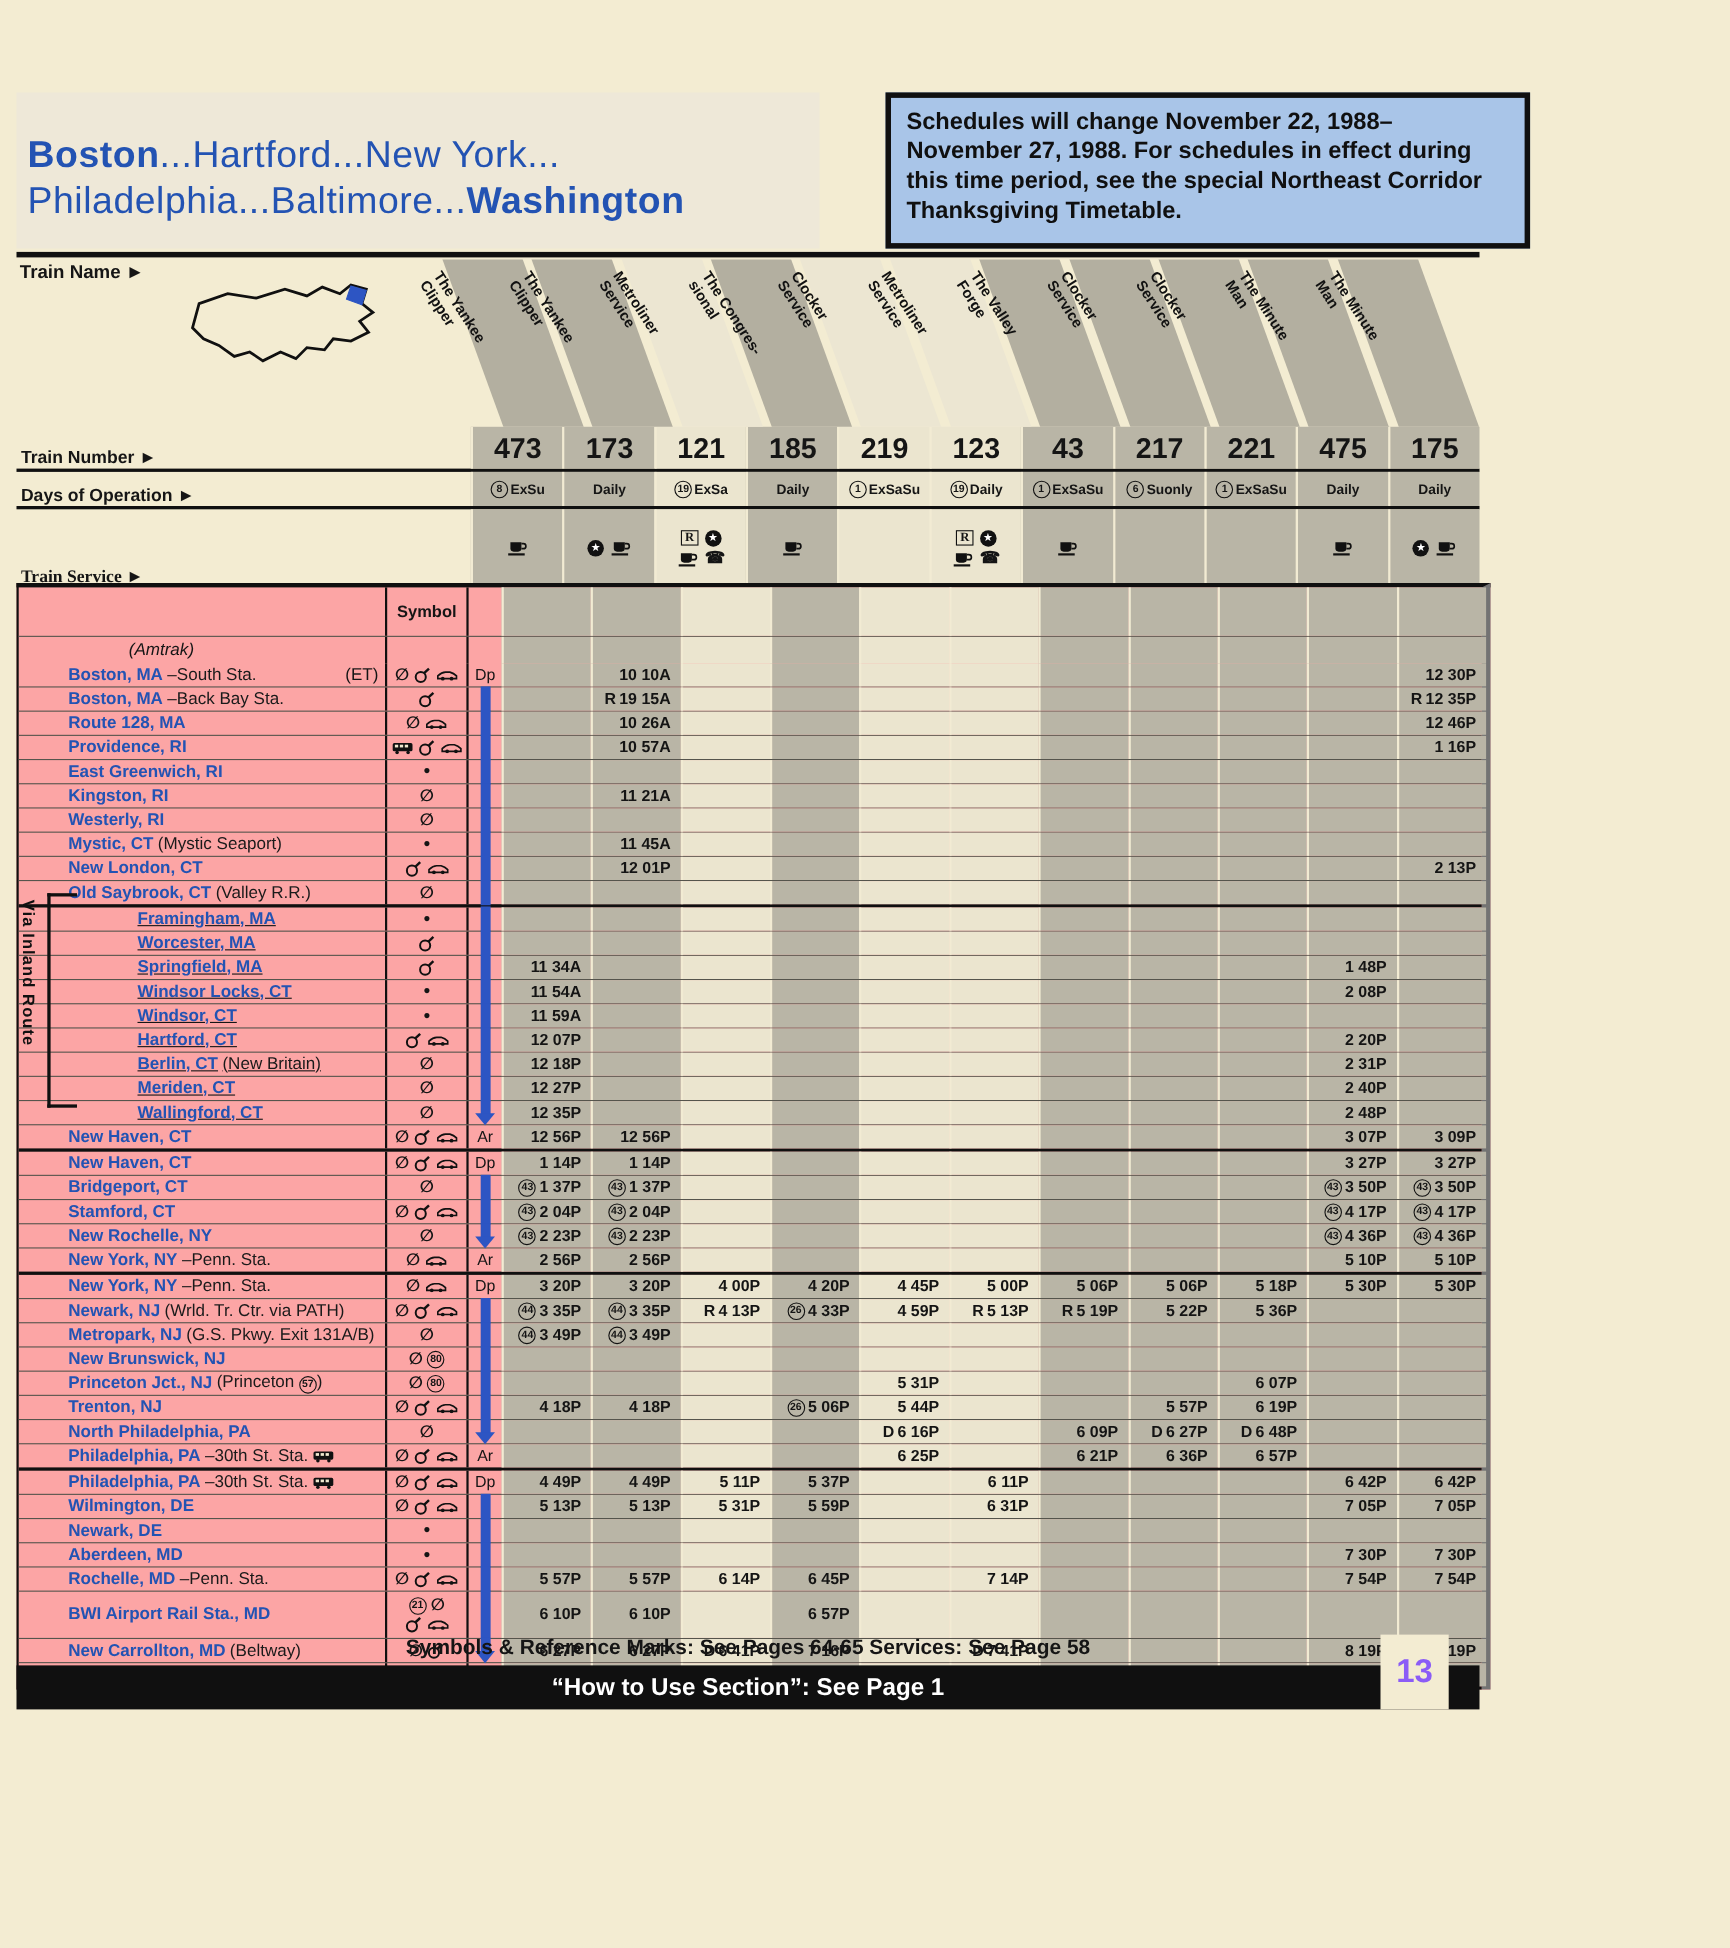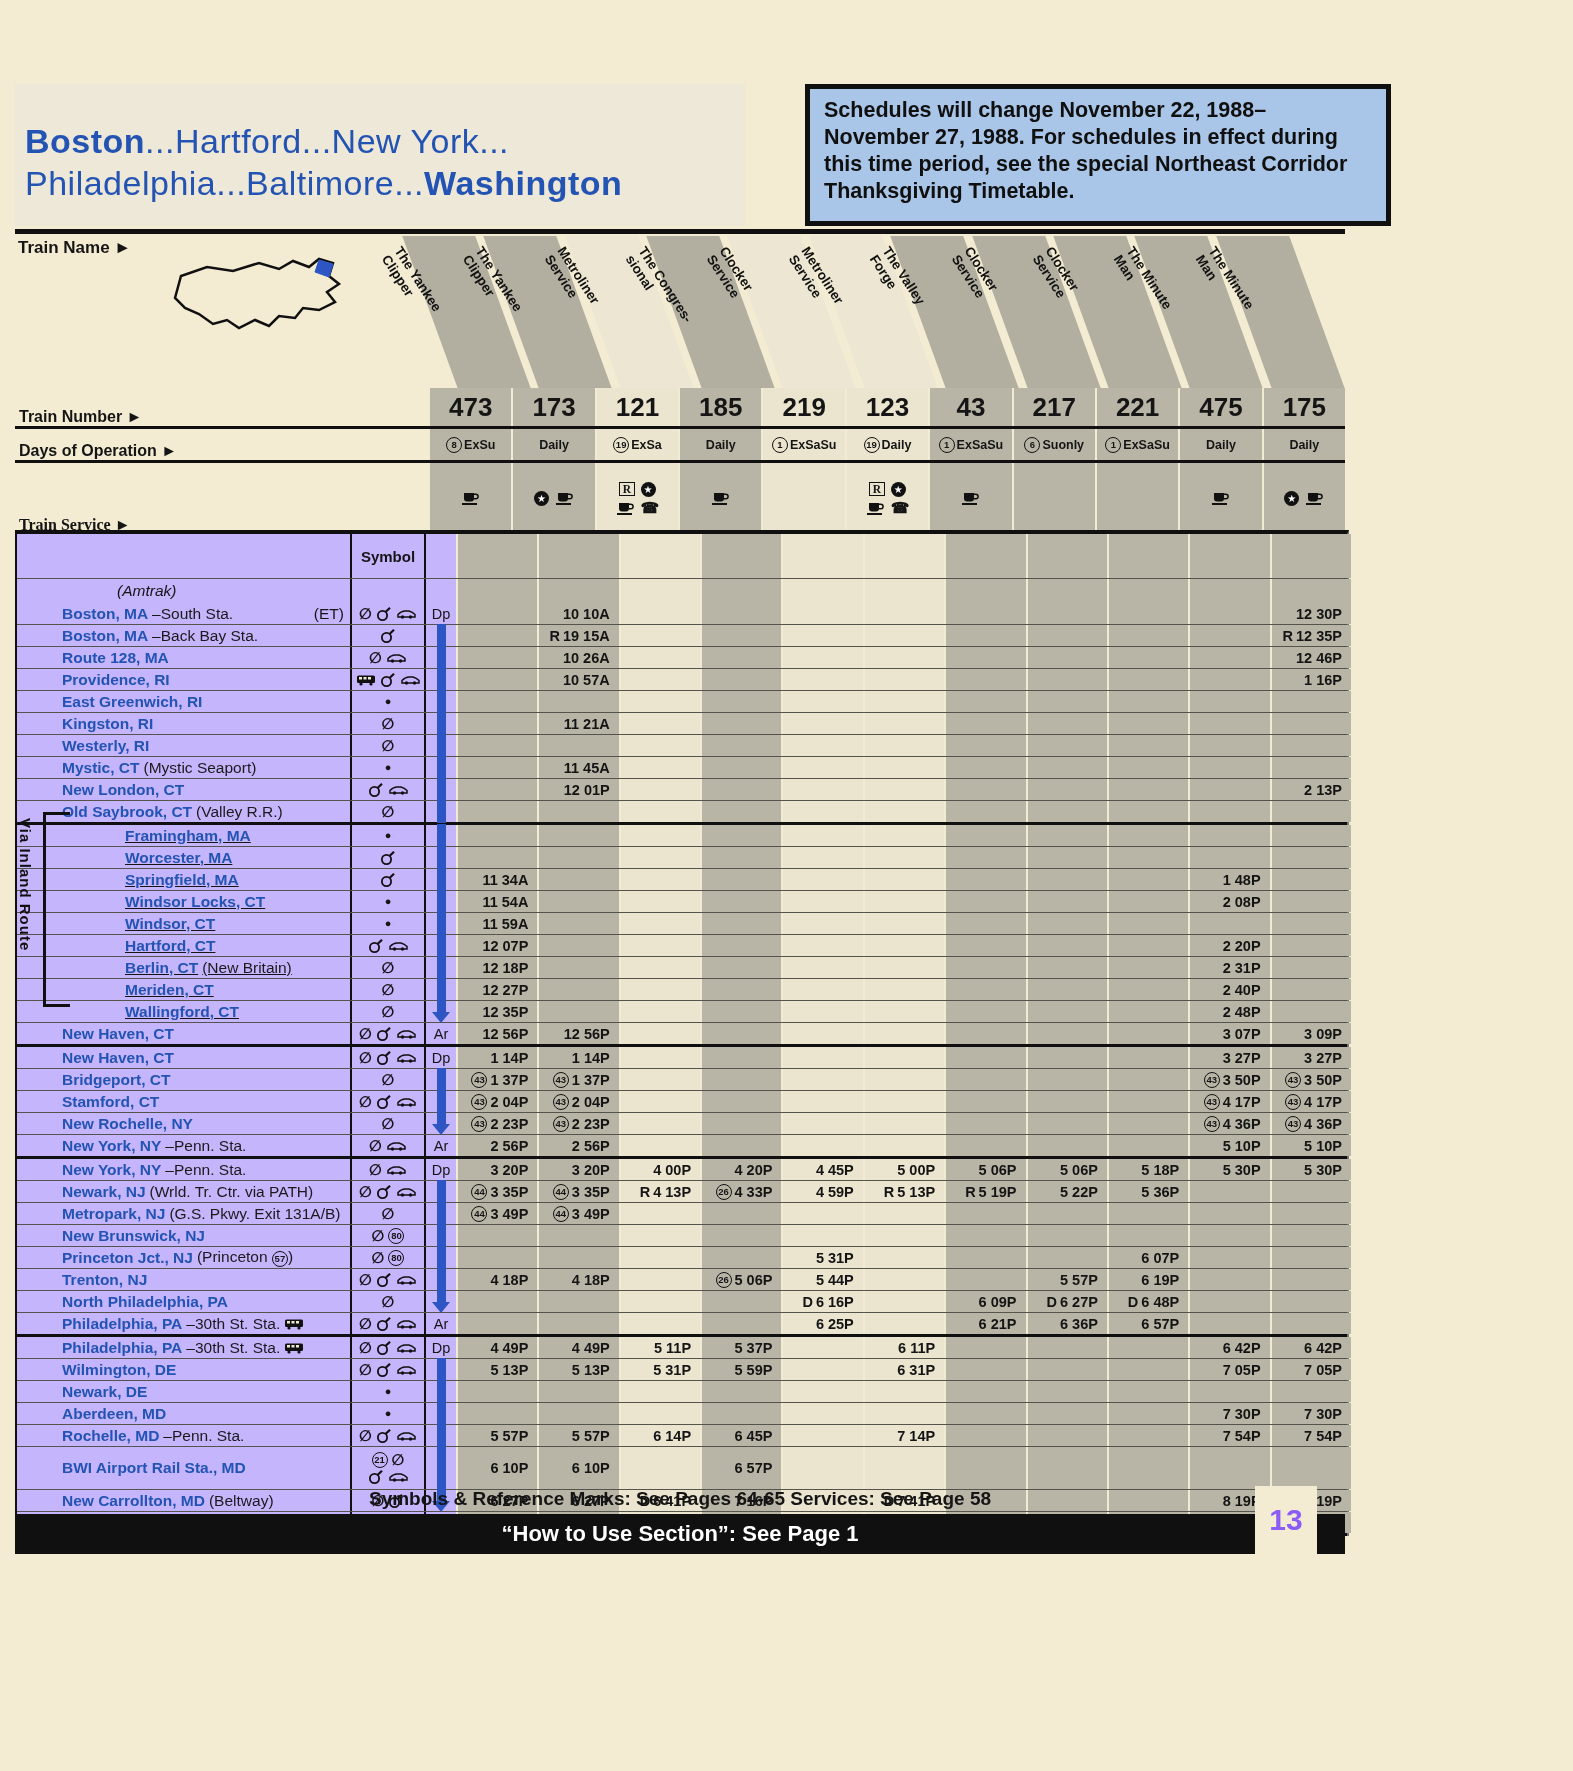--- a/index.html
+++ b/index.html
@@ -47,21 +47,21 @@
   .rbox{display:inline-block;border:1.7px solid #111;font-weight:800;font-size:11.5px;line-height:12px;
         padding:0 2.5px;}
   .starcirc{display:inline-block;width:15px;height:15px;border-radius:50%;background:#111;color:#fff;
         font-size:10px;line-height:15px;text-align:center;}
   .ic{font-size:15px;line-height:15px;font-weight:600;}
   .ic.dot{font-size:11px;}
   .isvg{display:inline-block;vertical-align:middle;}
   .pfx{font-weight:800;}
   
   #ttable{position:absolute;left:15px;top:530px;width:1330px;border-top:4px solid #101010;
-          border-left:2px solid #101010;border-right:2px solid #737373;background:#c4b5fd;}
+          border-left:2px solid #101010;border-right:8px solid #737373;background:#fca5a5;}
   .trow{display:flex;align-items:stretch;height:21px;border-bottom:1px solid #55544c;}
   .trow.thick{border-bottom:3px solid #101010;}
   .trow.tall{height:42px;}
   .trow.colhead{height:44px;border-bottom:1px solid #55544c;}
   .trow.amtrak{height:24px;border-bottom:none;}
   .st{width:333px;flex:0 0 auto;display:flex;align-items:center;padding-left:45px;box-sizing:border-box;
       font-size:15.5px;white-space:nowrap;overflow:hidden;}
   .st.inl{padding-left:108px;text-decoration:underline;}
   .stname{color:#2353b3;font-weight:800;margin-right:4px;}
   .stdash,.stnote{color:#1a1a1a;margin-right:4px;}

